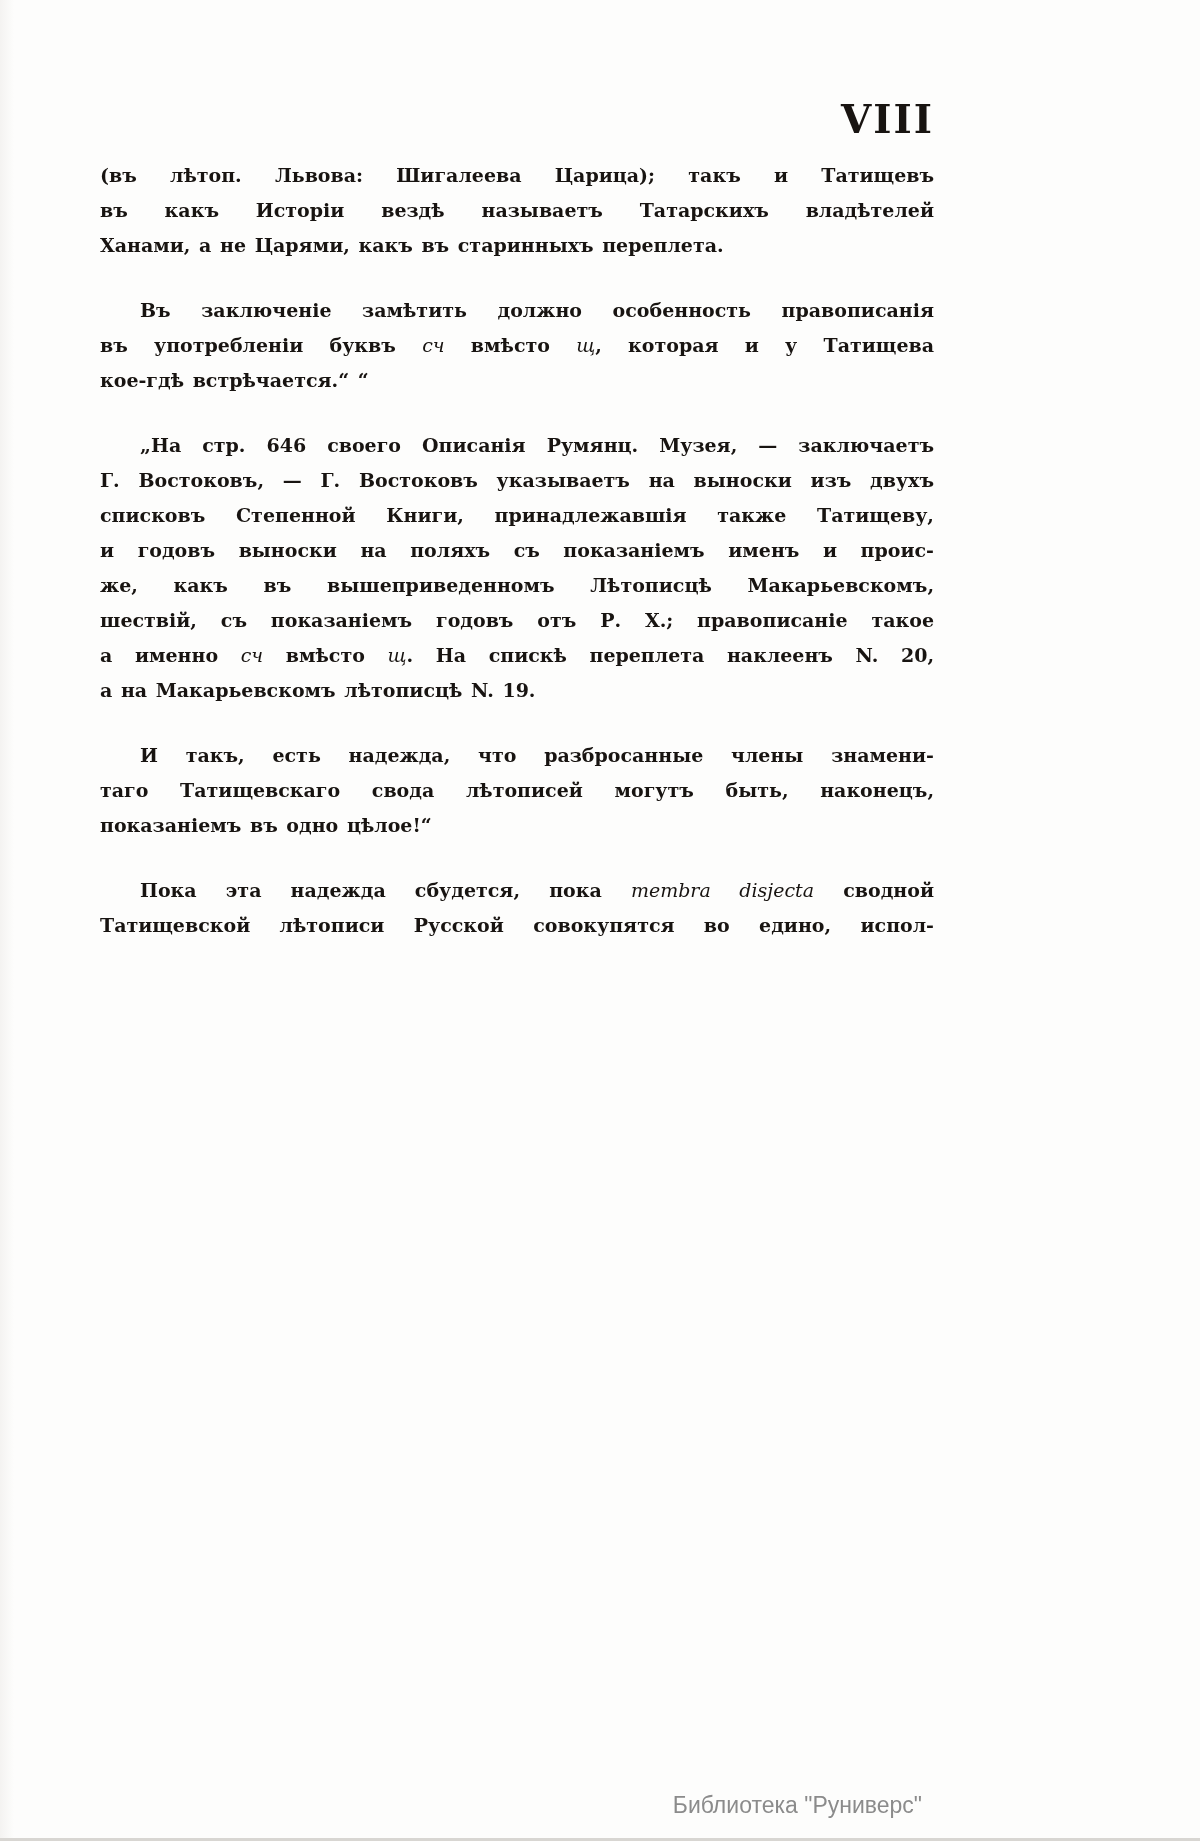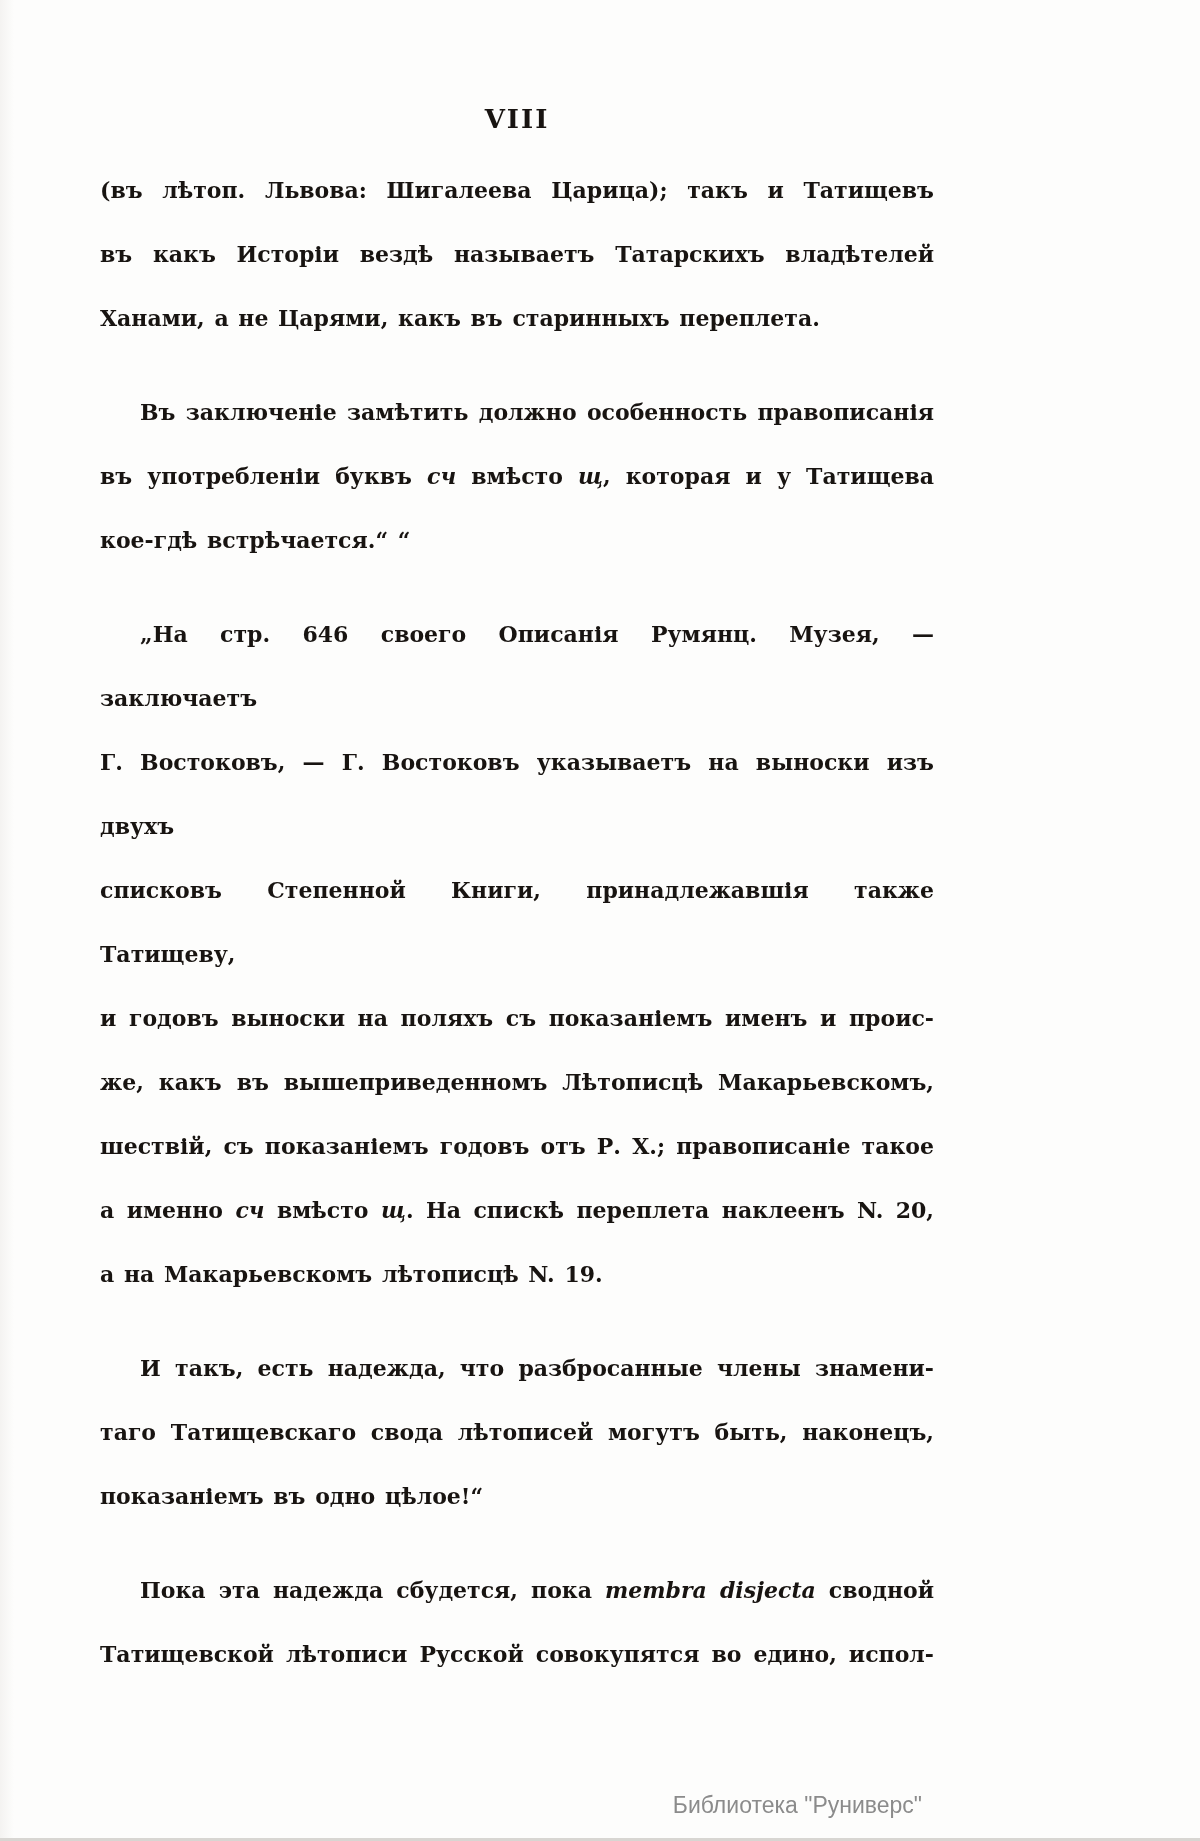--- a/index.html
+++ b/index.html
@@ -17,41 +17,41 @@
   .scan-edge-bottom {
     position: absolute; left: 0; right: 0; bottom: 0; height: 3px;
     background: #d8d6d2;
   }
   .text-block {
     position: absolute;
     left: 100px; top: 100px; width: 834px;
     color: #181411;
   }
   .page-number {
-    text-align: center;
-    font-size: 26px;
+    text-align: right;
+    font-size: 39px;
     font-weight: bold;
     letter-spacing: 2px;
     line-height: 38px;
     margin-bottom: 20px;
   }
   .paragraph { margin: 0; }
   .paragraph + .paragraph { margin-top: 30px; }
   .line {
-    font-size: 22px;
+    font-size: 19px;
     font-weight: bold;
-    line-height: 64px;
+    line-height: 35px;
     white-space: normal;
     text-align: justify;
     text-align-last: justify;
     word-spacing: 2px;
   }
   .line.last { text-align-last: left; }
   .line.first-indent { text-indent: 40px; }
-  .line i { font-style: italic; font-weight: bold; margin-top: 44px; }
+  .line i { font-style: italic; font-weight: normal; margin-top: 44px; }
   .watermark {
     position: absolute;
     right: 278px; bottom: 22px;
     font-family: "Liberation Sans", "DejaVu Sans", sans-serif;
     font-size: 23px;
     color: #8b8b8b;
   }
 </style>
 </head>
 <body>

